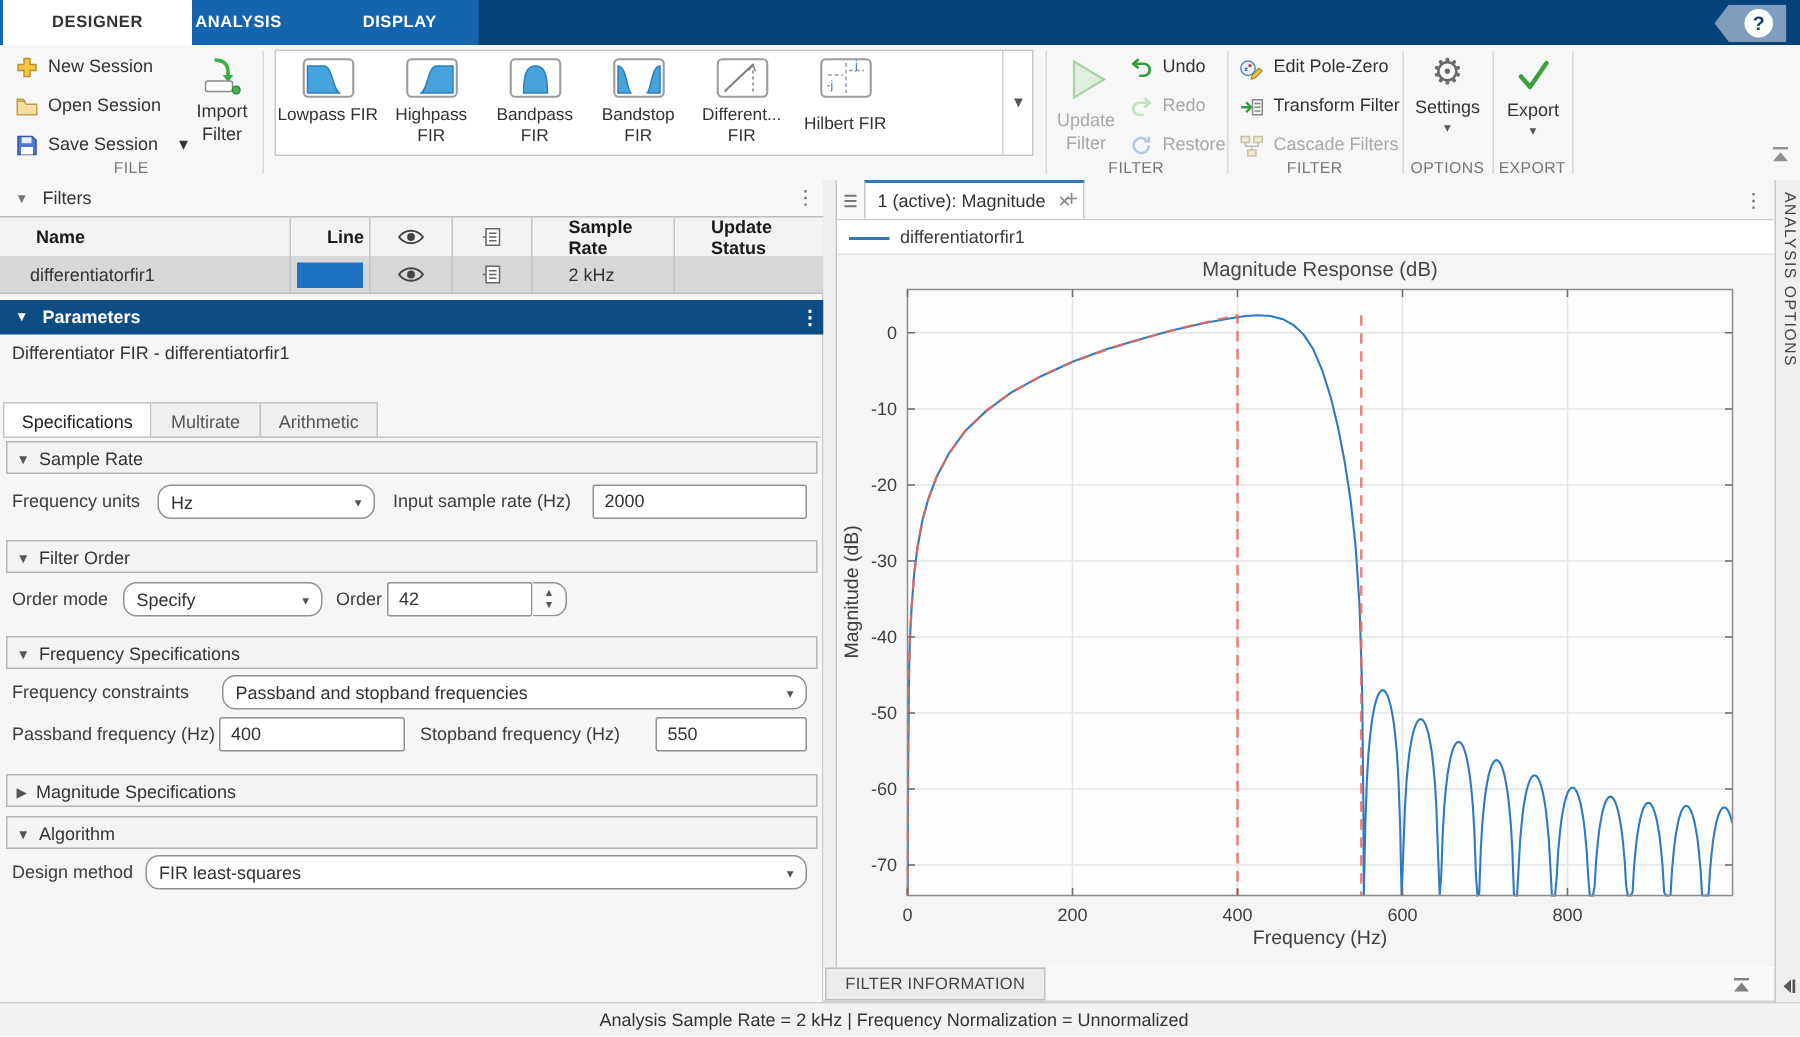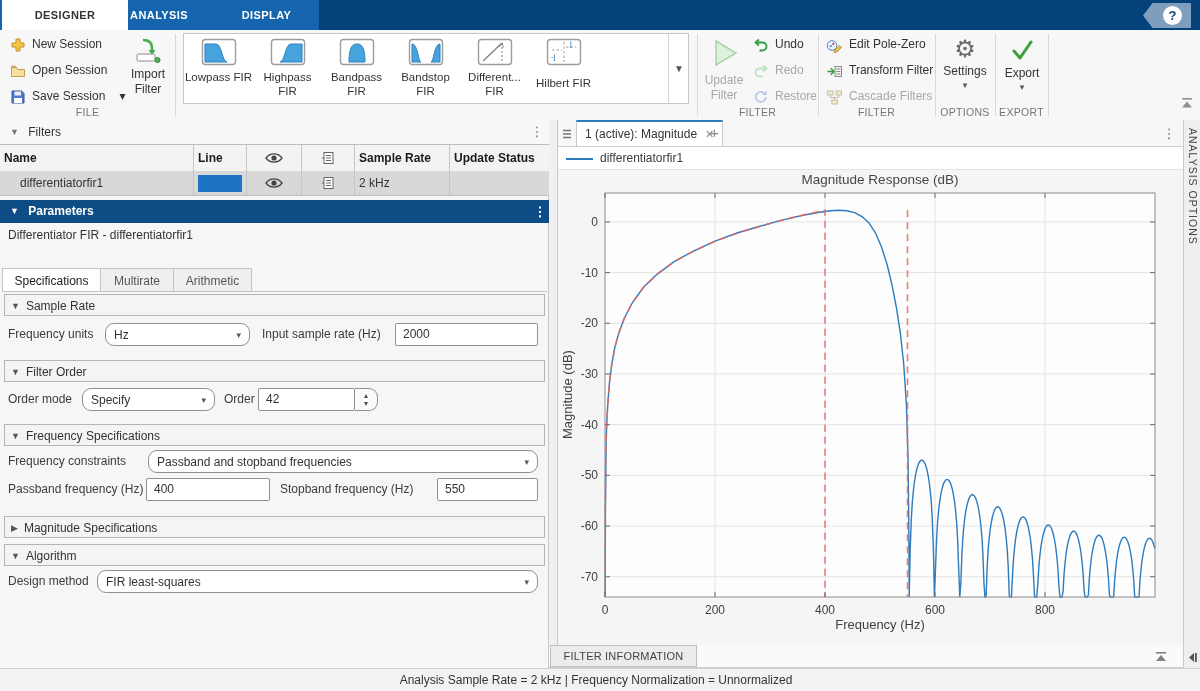--- a/index.html
+++ b/index.html
@@ -31,21 +31,21 @@
   .gallery{position:absolute;left:183px;top:3px;width:506px;height:71px;background:#fff;border:1px solid #c8c8c8;box-sizing:border-box}
   .gitem{position:absolute;top:0;width:69px;height:69px;text-align:center;cursor:default}
   .gitem .glabel{margin-top:2px;font-size:11.5px;line-height:1.2;color:#333}
   .garrow{position:absolute;left:484px;top:0;width:20px;height:69px;border-left:1px solid #d5d5d5;
           display:flex;align-items:center;justify-content:center;color:#555;font-size:10px}
   
   .left-panel{position:absolute;left:0;top:120px;width:549px;height:548px;background:#f6f6f6;border-right:1px solid #c9c9c9;box-sizing:border-box}
   .panel-header{position:absolute;left:0;width:549px;height:24px;background:#f8f8f8;border-bottom:1px solid #d8d8d8;line-height:24px}
   .kebab{position:absolute;top:0;width:14px;text-align:center;color:#666;font-size:13px;cursor:default}
   .th,.td{position:absolute;box-sizing:border-box;border-right:1px solid #c6c6c6;height:100%;
-          display:flex;align-items:center;padding-left:4px}
+          display:flex;align-items:center;padding-left:24px}
   .thead{position:absolute;left:0;width:549px;height:26px;background:#f3f3f3;border-top:1px solid #bdbdbd;border-bottom:1px solid #bdbdbd;font-weight:700;color:#1a1a1a}
   .trow{position:absolute;left:0;width:549px;height:24px;background:#d8d8d8;border-bottom:1px solid #bdbdbd}
   .params-bar{position:absolute;left:0;width:549px;height:23px;background:#0d4c85;color:#fff;line-height:23px;font-weight:700}
   .subtab{position:absolute;top:0;height:24px;line-height:24px;text-align:center;font-size:12px;color:#555;
           background:#efefef;border:1px solid #c4c4c4;box-sizing:border-box;cursor:default}
   .subtab.active{background:#fff;color:#222;border-bottom:1px solid #fff}
   .grpheader{position:absolute;left:4px;width:541px;height:22px;line-height:22px;background:#f4f4f4;
              border:1px solid #b5b5b5;box-sizing:border-box;padding-left:6px;color:#333;cursor:default}
   .caret{display:inline-block;font-size:9px;color:#555;margin-right:6px;transform:translateY(-1px)}
   .lbl{position:absolute;line-height:23px;color:#3c3c3c;white-space:nowrap}

